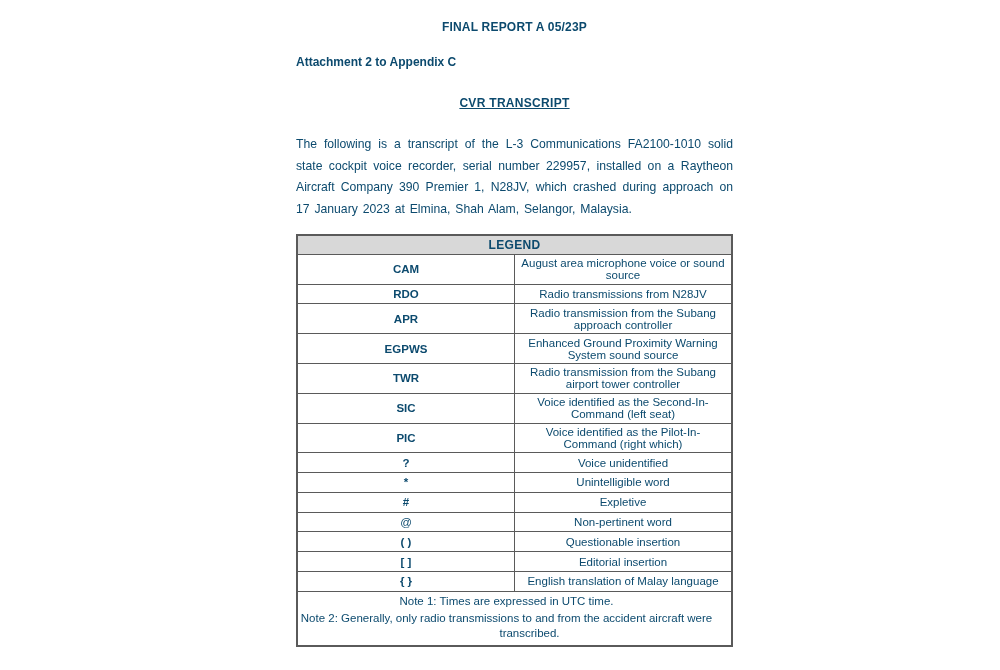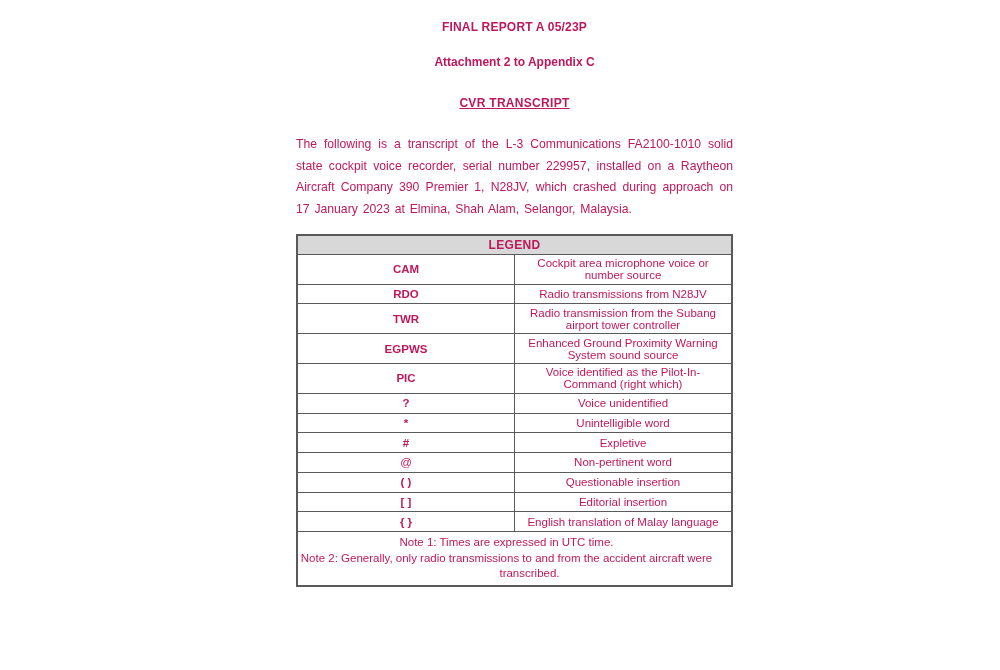--- a/index.html
+++ b/index.html
@@ -7,38 +7,38 @@
     padding: 0;
     background: #ffffff;
   }
   .page {
     position: relative;
     width: 1000px;
     height: 670px;
     background: #ffffff;
     overflow: hidden;
     font-family: "Liberation Sans", sans-serif;
-    color: #be185d;
+    color: #0c4a6e;
   }
   .content {
     position: absolute;
     left: 296px;
     top: 0;
     width: 437px;
   }
   .report-title {
     margin-top: 20px;
     text-align: center;
     font-weight: 700;
     font-size: 12px;
     letter-spacing: 0.2px;
   }
   .attachment {
     margin-top: 21px;
-    text-align: center;
+    text-align: left;
     font-weight: 700;
     font-size: 12px;
   }
   .doc-title {
     margin-top: 27px;
     text-align: center;
     font-weight: 700;
     font-size: 12px;
     letter-spacing: 0.3px;
     text-decoration: underline;
@@ -108,40 +108,48 @@
 
     <table class="legend">
       <thead>
         <tr>
           <th class="legend-header" colspan="2">LEGEND</th>
         </tr>
       </thead>
       <tbody>
   <tr>
     <td class="code">CAM</td>
-    <td class="desc">Cockpit area microphone voice or number source</td>
+    <td class="desc">August area microphone voice or sound source</td>
   </tr>
 
 
   <tr>
     <td class="code">RDO</td>
     <td class="desc">Radio transmissions from N28JV</td>
   </tr>
 
+  <tr>
+    <td class="code">APR</td>
+    <td class="desc">Radio transmission from the Subang approach controller</td>
+  </tr>
+
+  <tr>
+    <td class="code">EGPWS</td>
+    <td class="desc">Enhanced Ground Proximity Warning System sound source</td>
+  </tr>
 
   <tr>
     <td class="code">TWR</td>
     <td class="desc">Radio transmission from the Subang airport tower controller</td>
   </tr>
 
   <tr>
-    <td class="code">EGPWS</td>
-    <td class="desc">Enhanced Ground Proximity Warning System sound source</td>
-  </tr>
-
+    <td class="code">SIC</td>
+    <td class="desc">Voice identified as the Second-In-Command (left seat)</td>
+  </tr>
 
   <tr>
     <td class="code">PIC</td>
     <td class="desc">Voice identified as the Pilot-In-Command (right which)</td>
   </tr>
 
   <tr>
     <td class="code">?</td>
     <td class="desc">Voice unidentified</td>
   </tr>

